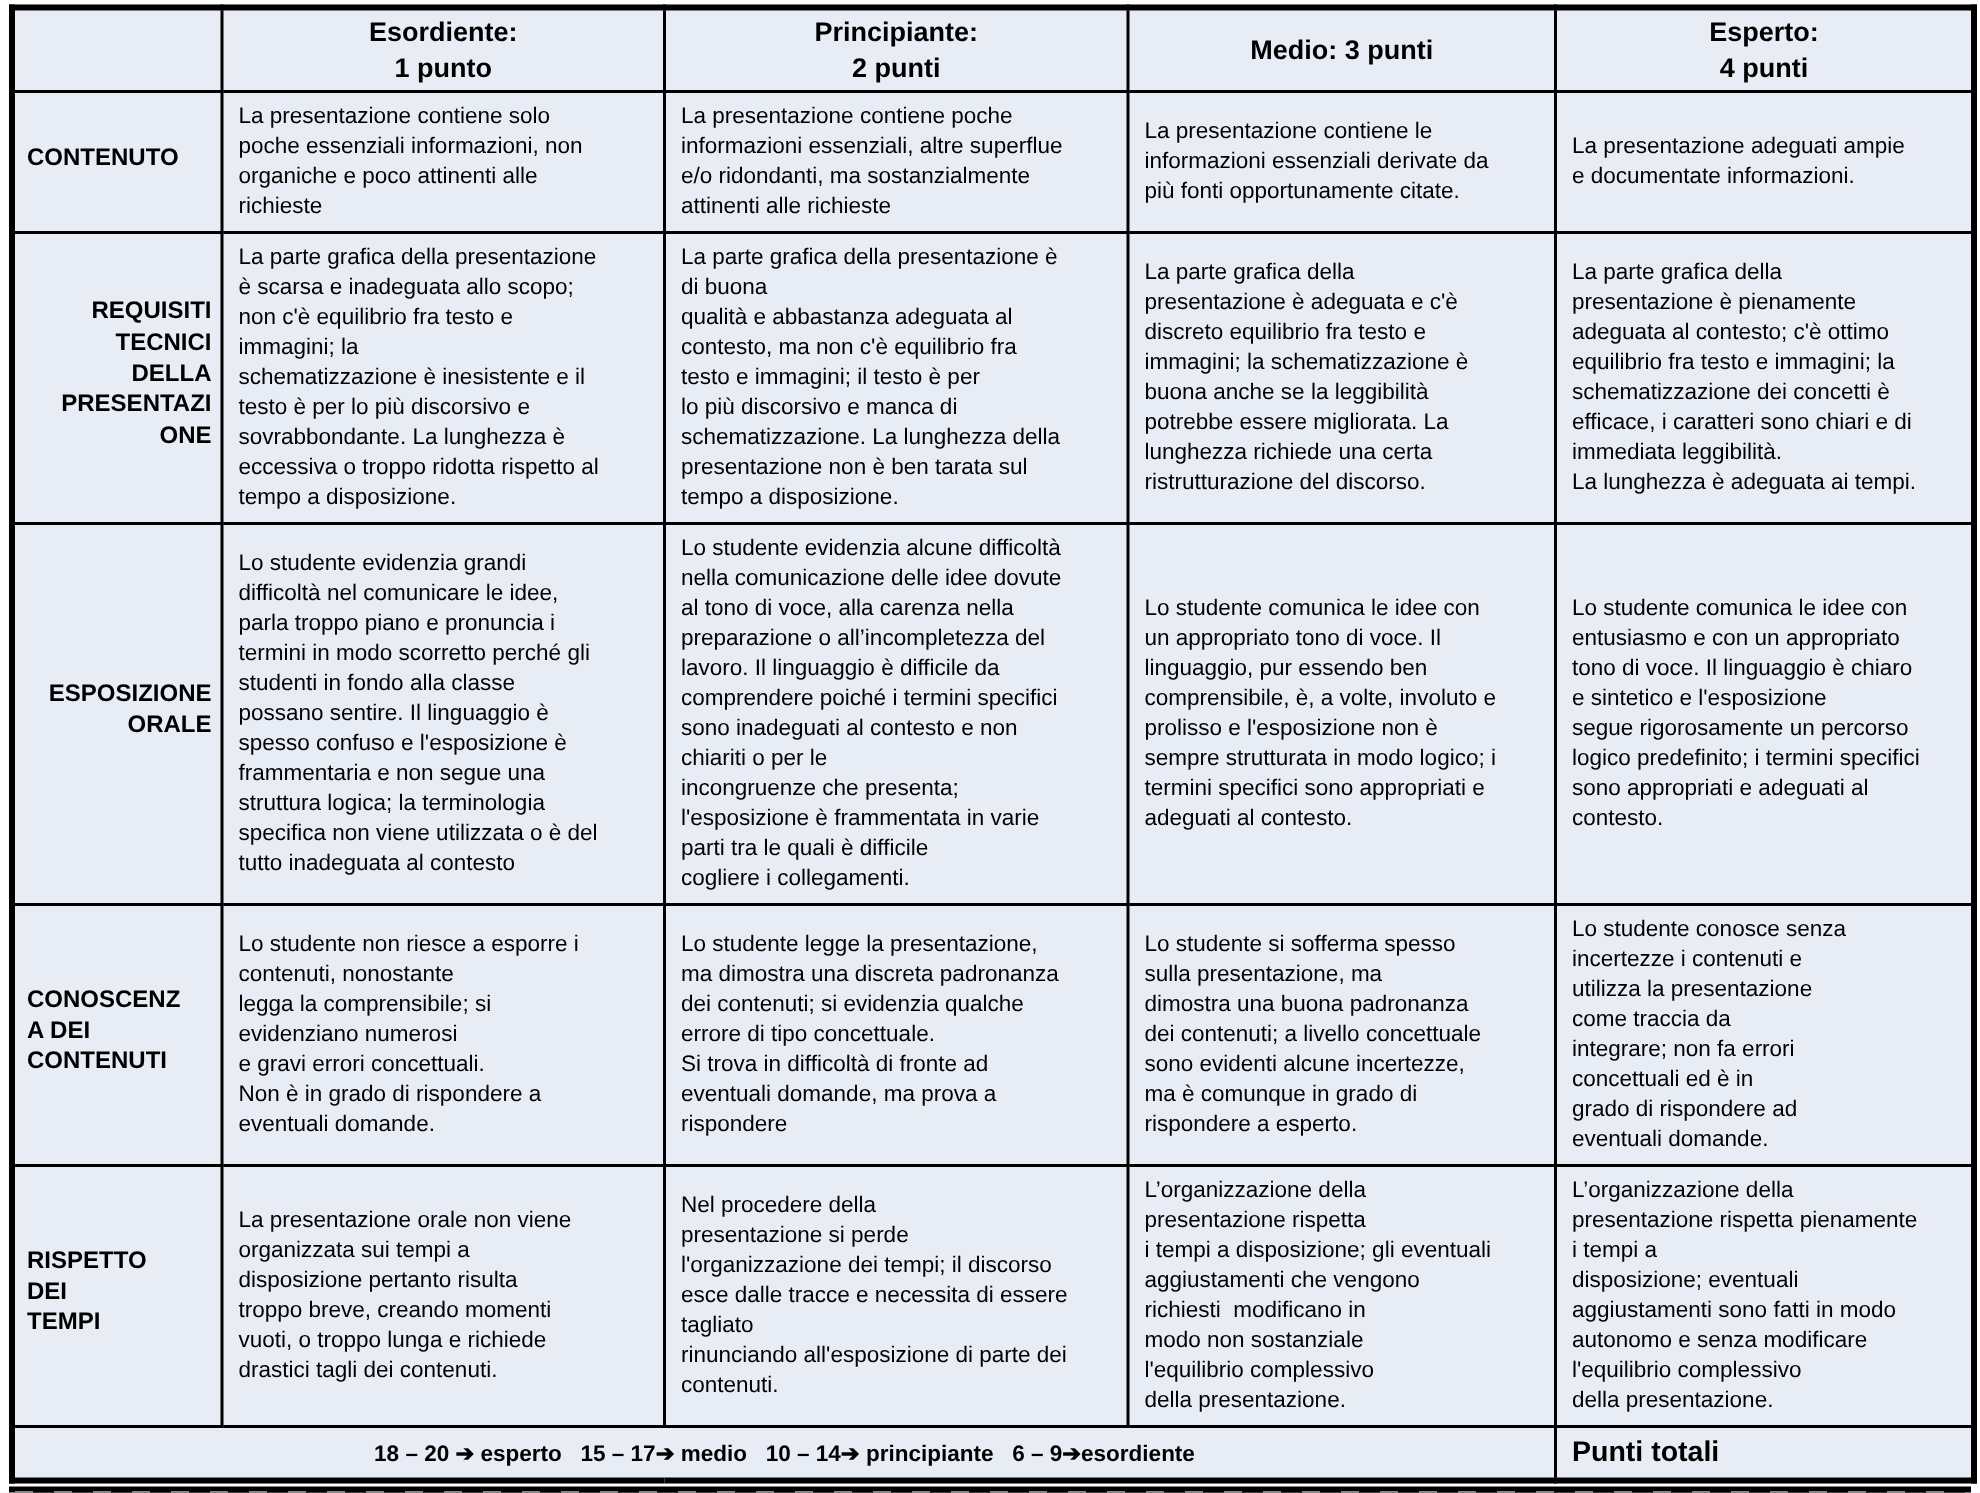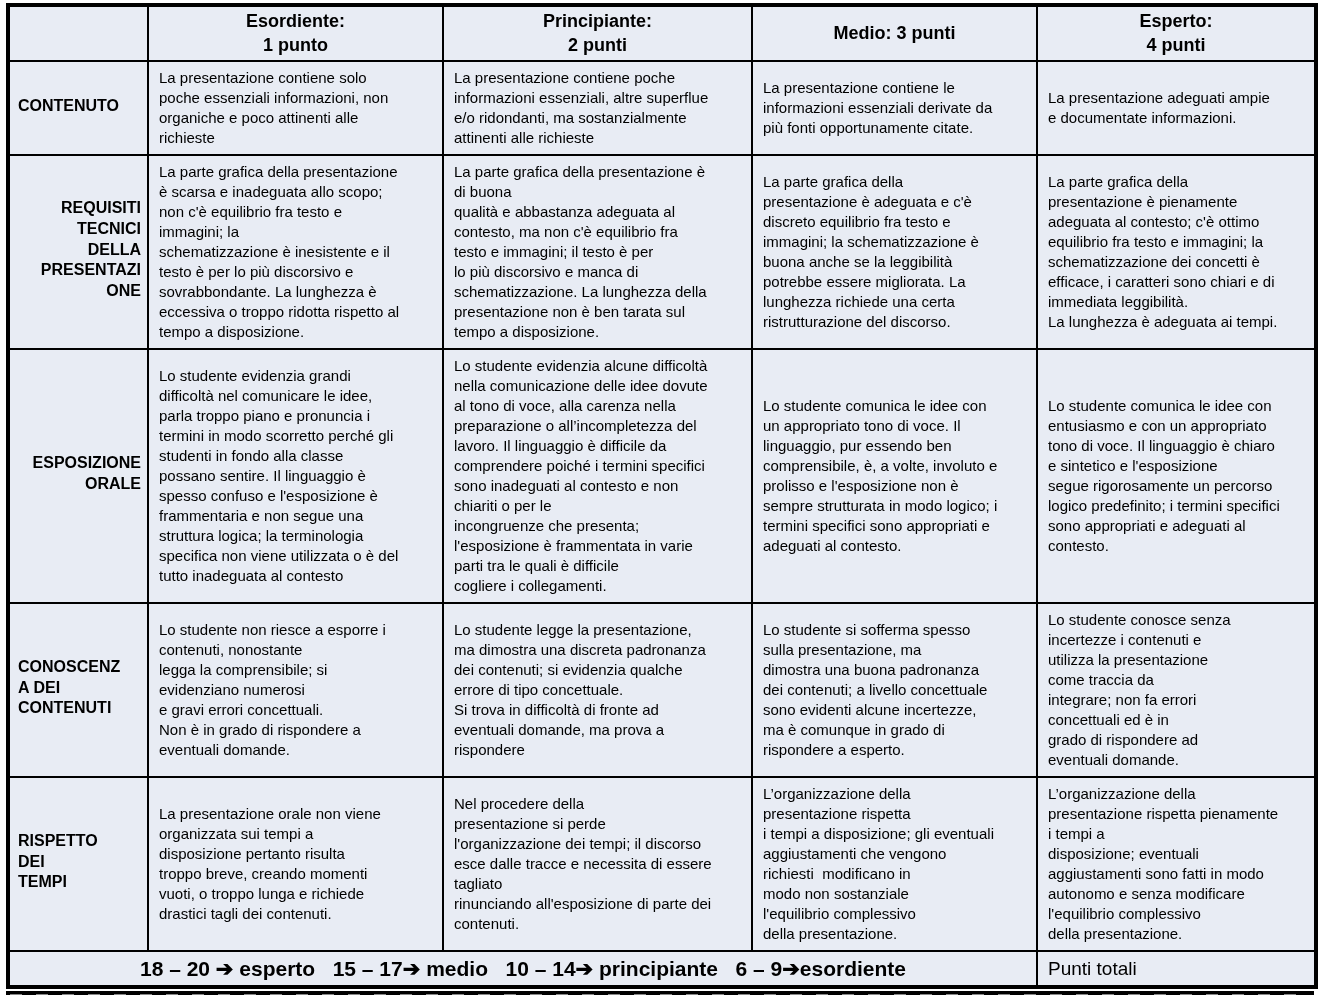--- a/index.html
+++ b/index.html
@@ -60,30 +60,30 @@
     text-align: left;
   }
   tr.h-head  { height: 56px; }
   tr.r-cont  { height: 90px; }
   tr.r-req   { height: 190px; }
   tr.r-espo  { height: 250px; }
   tr.r-cono  { height: 170px; }
   tr.r-risp  { height: 168px; }
   tr.r-foot  { height: 36px; }
   td.scale {
-    font-size: 21px;
+    font-size: 15px;
     font-weight: bold;
     text-align: center;
     vertical-align: middle;
     white-space: pre;
     padding: 2px 4px;
   }
   td.total {
     font-size: 19px;
-    font-weight: normal;
+    font-weight: bold;
     text-align: left;
     vertical-align: middle;
     padding: 2px 4px 2px 10px;
   }
   .bottom-rule {
     margin-top: 2px;
     width: 1308px;
     height: 8px;
     background: #000000;
     position: relative;

